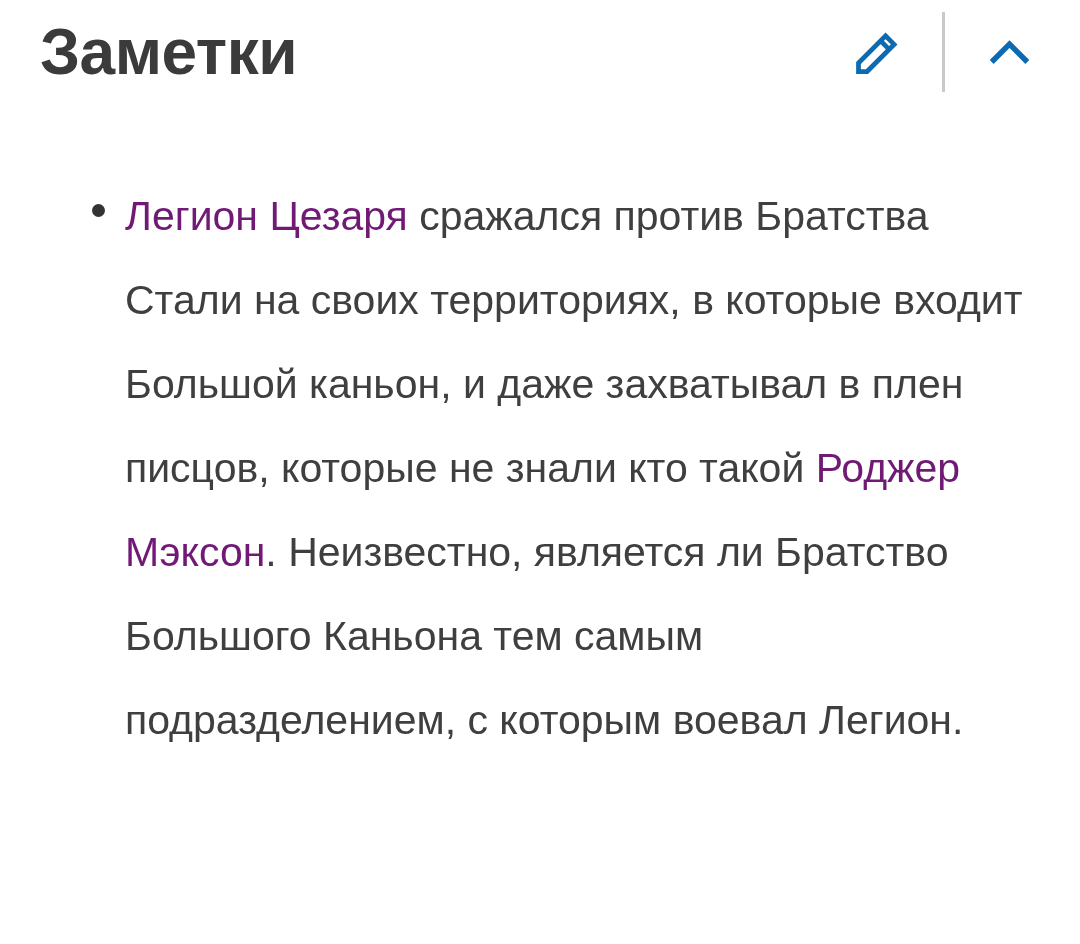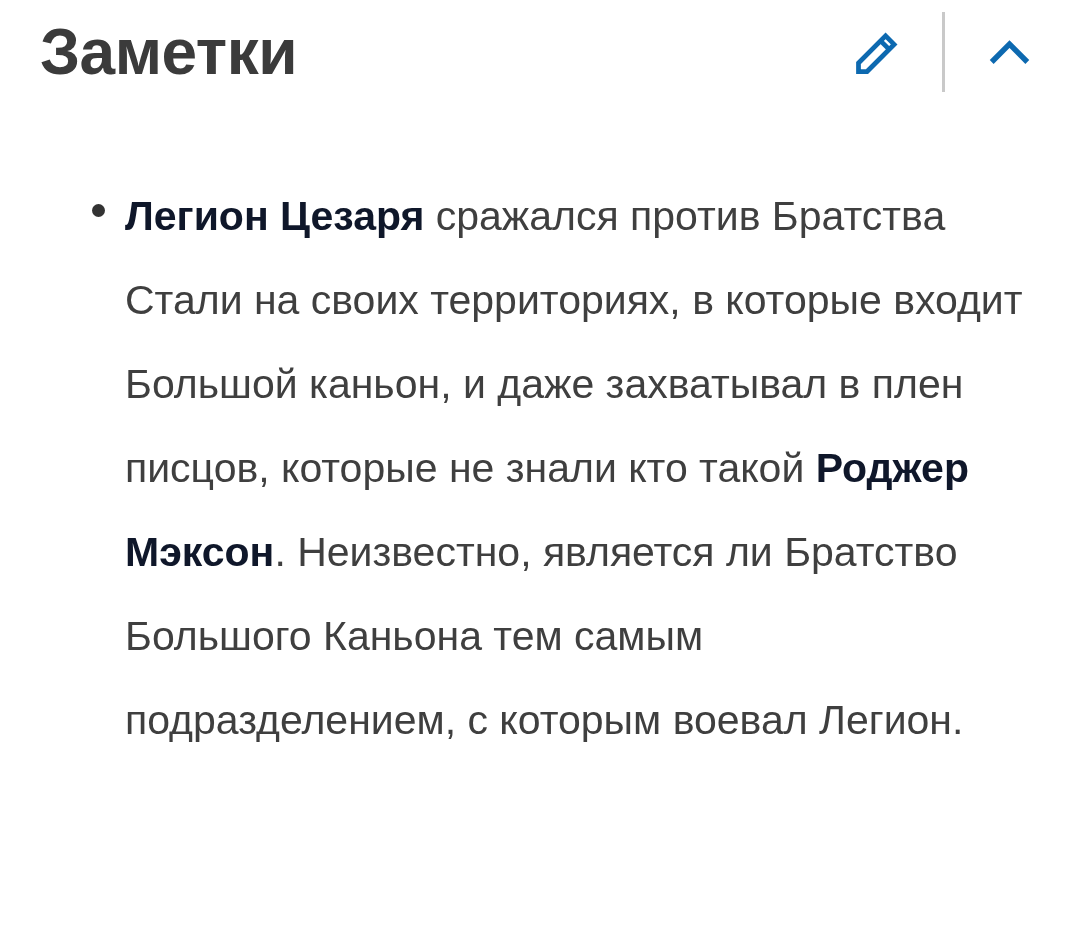--- a/index.html
+++ b/index.html
@@ -68,24 +68,23 @@
     content: "";
     position: absolute;
     left: -33px;
     top: 30px;
     width: 13px;
     height: 13px;
     border-radius: 50%;
     background: #333333;
   }
   .wiki-link {
-    color: #0f172a;
+    color: #701a75;
     text-decoration: none;
     cursor: pointer;
-    font-weight: bold;
   }
 </style>
 </head>
 <body>
 
 <div class="section-header">
   <div class="section-title">Заметки</div>
 
   <div class="header-actions">
     <button class="icon-btn" aria-label="edit">

